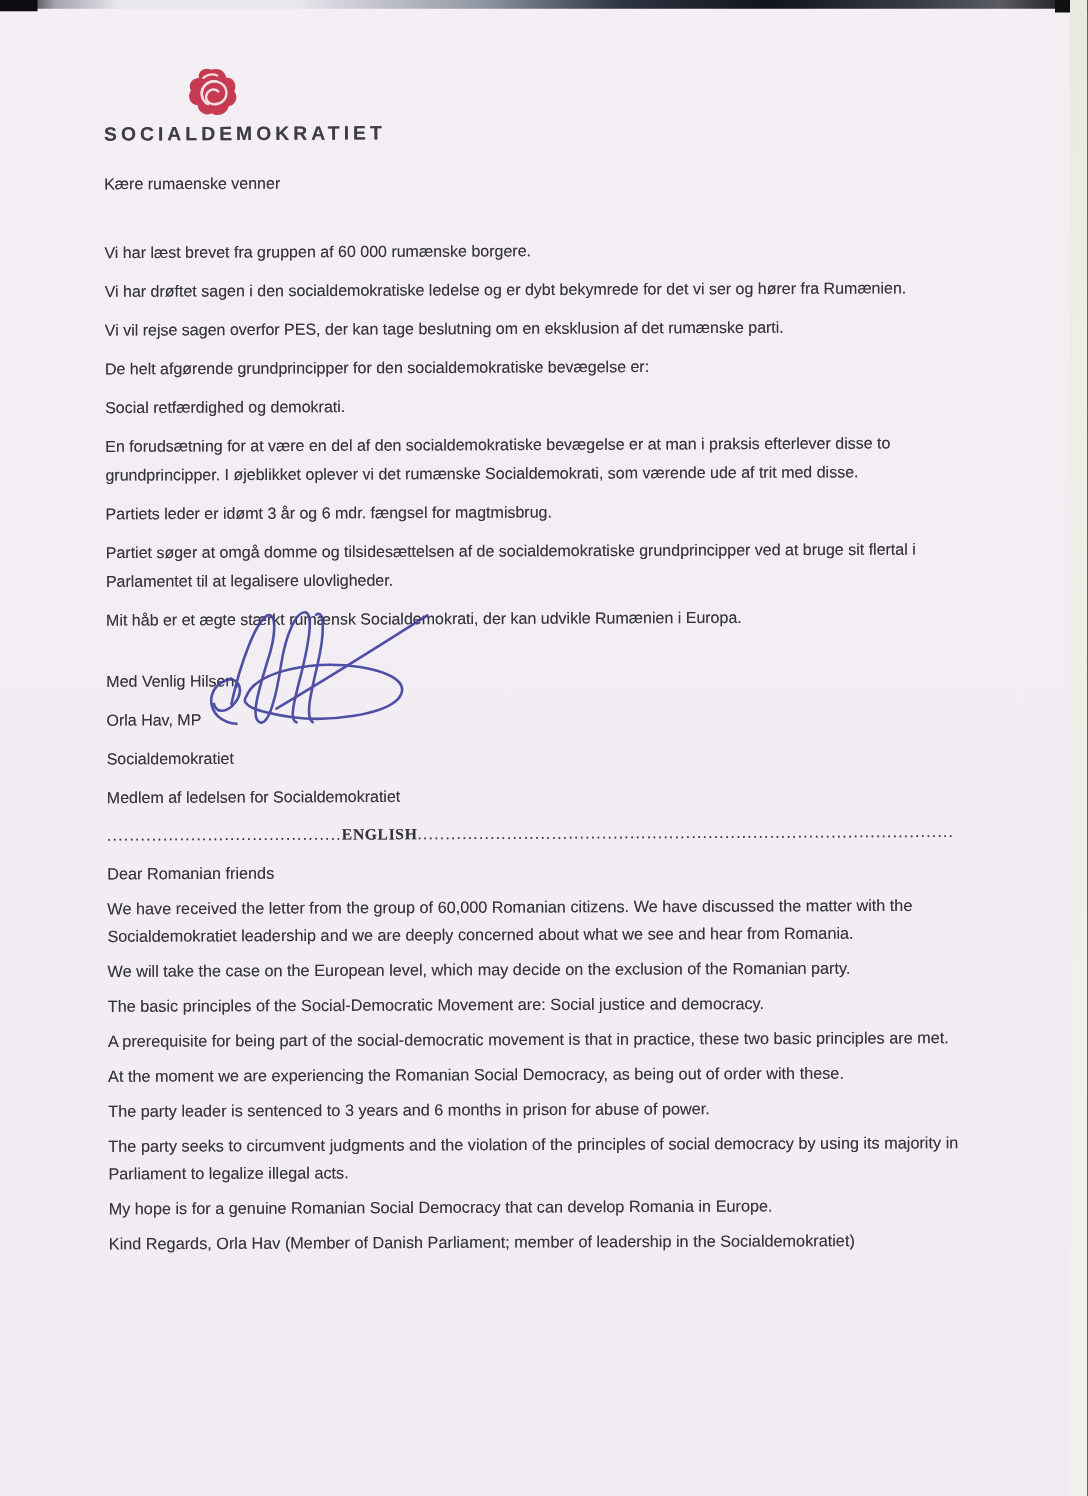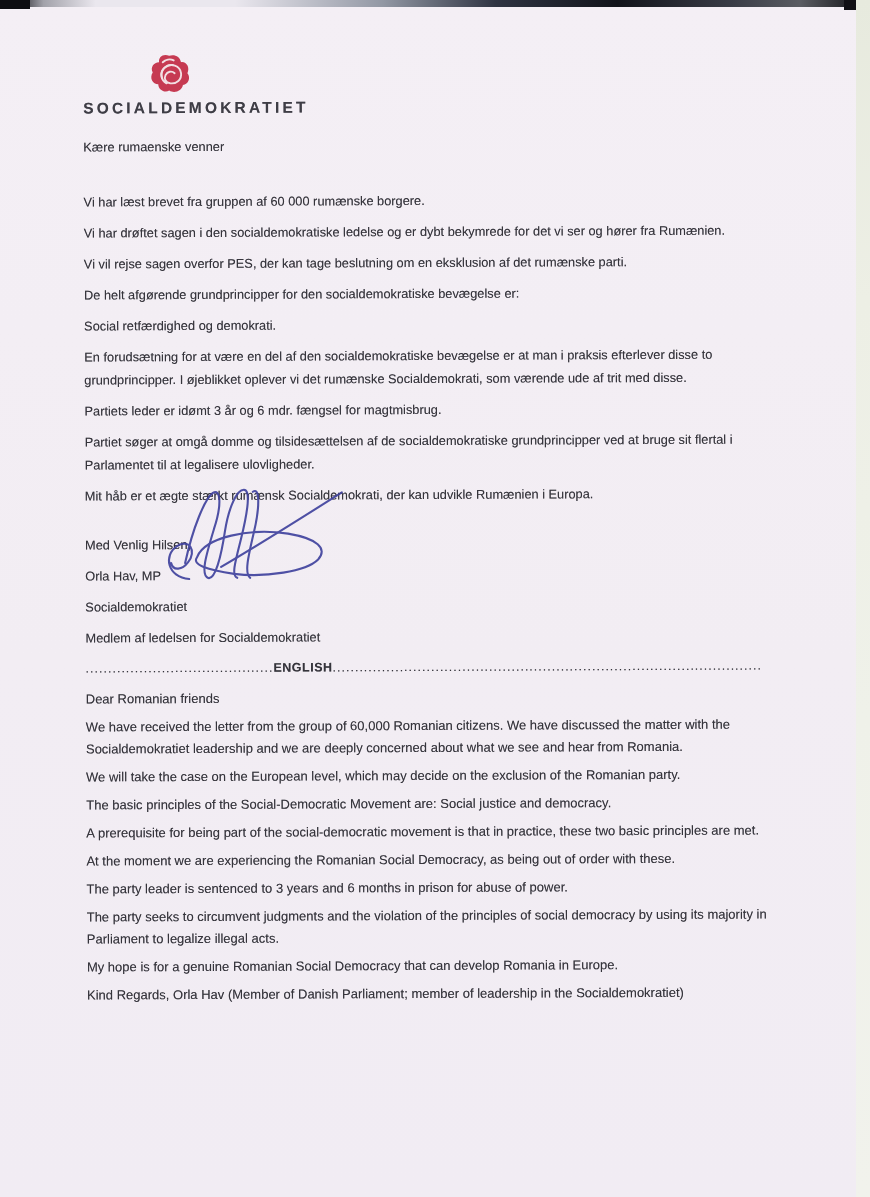--- a/index.html
+++ b/index.html
@@ -22,21 +22,21 @@
   .logo-block{width:176px;text-align:center;margin-bottom:18px;}
   .rose{display:block;margin:0 auto 4px auto;}
   .brand{font-size:15.5px;font-weight:bold;letter-spacing:3.2px;color:#3e3d45;line-height:18px;white-space:nowrap;}
   .greeting-da{margin:0 0 32px 0;}
   .sec-da p{margin:0 0 8px 0;}
   .signoff{position:relative;margin-top:26px;}
   .signoff p{margin:0 0 8px 0;}
   .signature-svg{position:absolute;left:70px;top:-50px;pointer-events:none;}
   .divider{margin:0 0 8px 0;white-space:nowrap;font-size:12.5px;letter-spacing:0.5px;}
   .divider .dots{letter-spacing:1px;}
-  .divider .lbl{font-weight:bold;letter-spacing:0.5px;}
+  .divider .lbl{font-weight:bold;letter-spacing:0.5px;font-family:Liberation Serif, serif;}
   .greeting-en{margin:0 0 6px 0;font-size:13px;line-height:22px;}
   .sec-en p{margin:0 0 6px 0;font-size:13px;line-height:22px;}
 </style>
 </head>
 <body>
 
 <div class="page">
 
   <div class="top-band"></div>
   <div class="corner-mark-left"></div>

